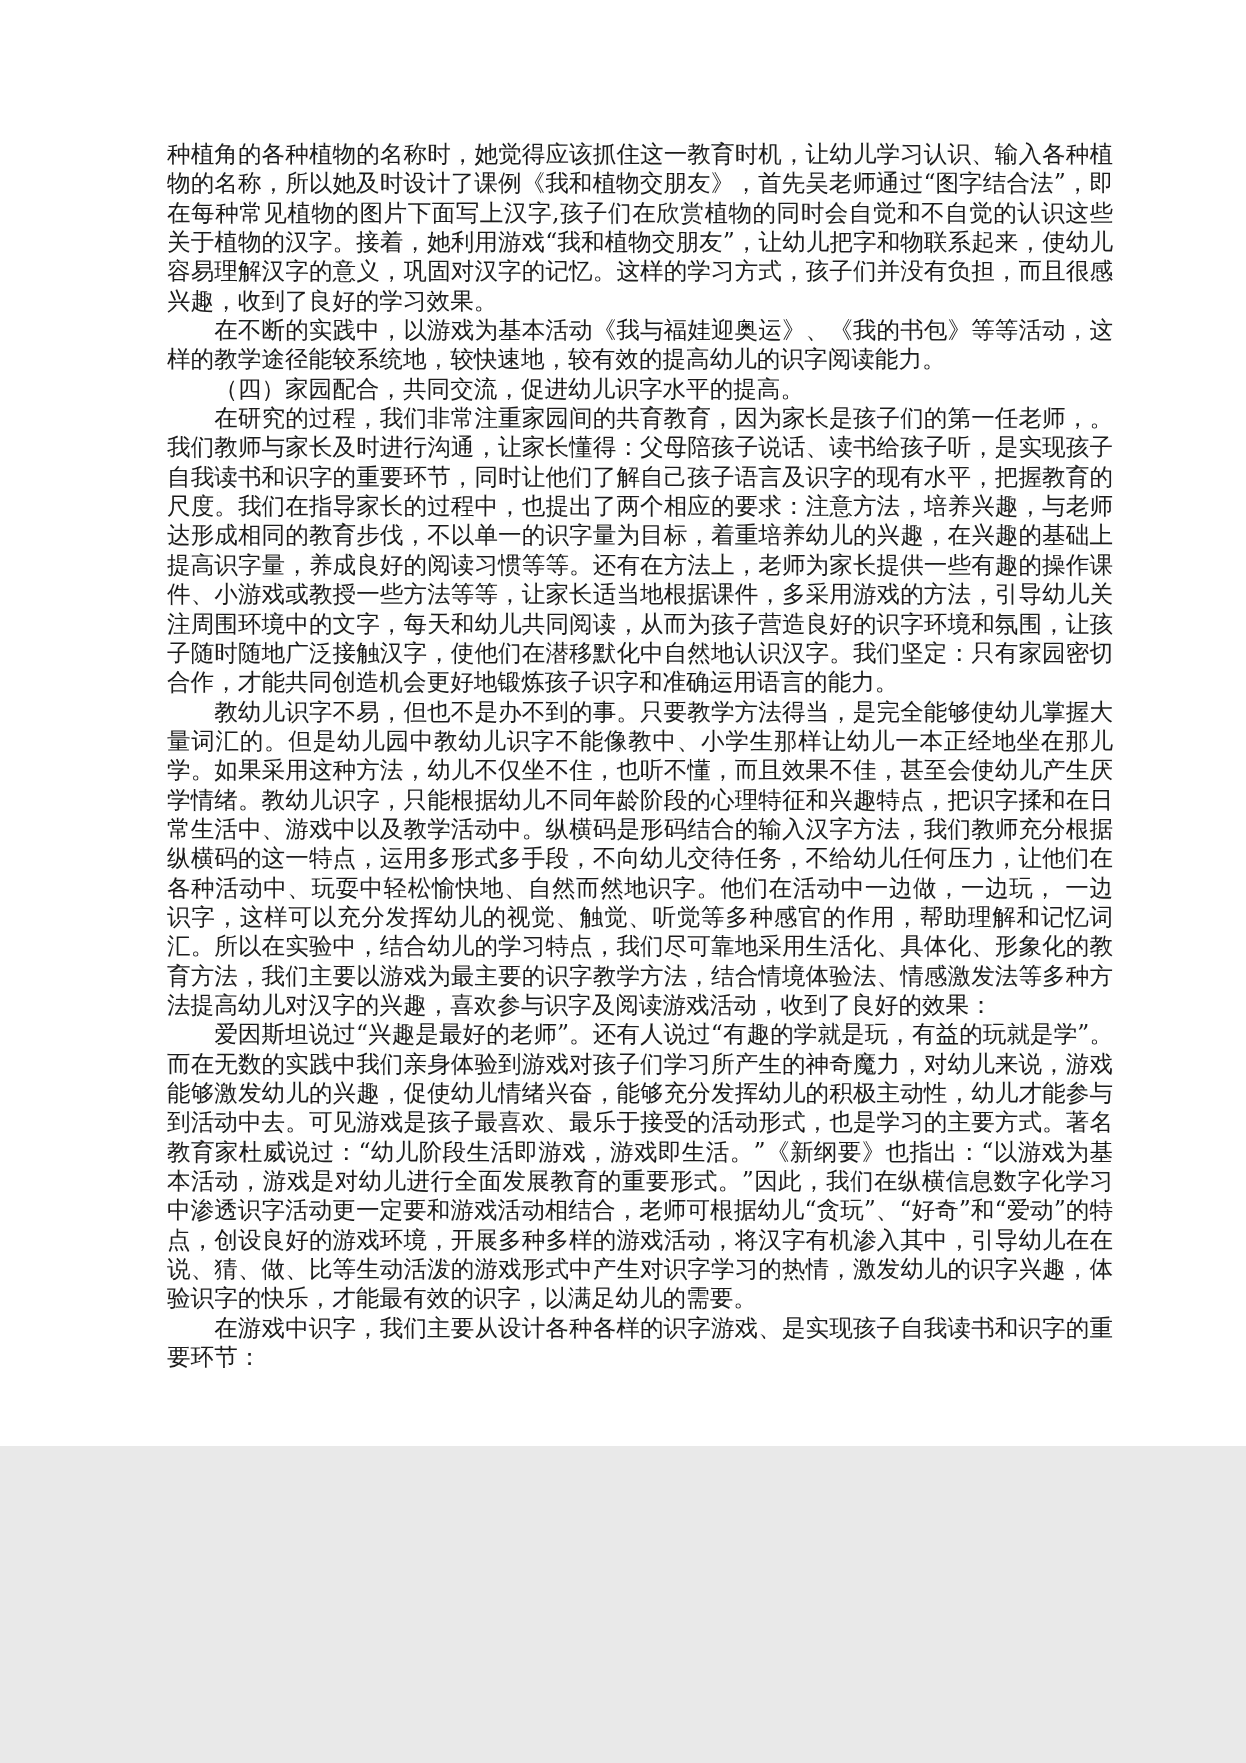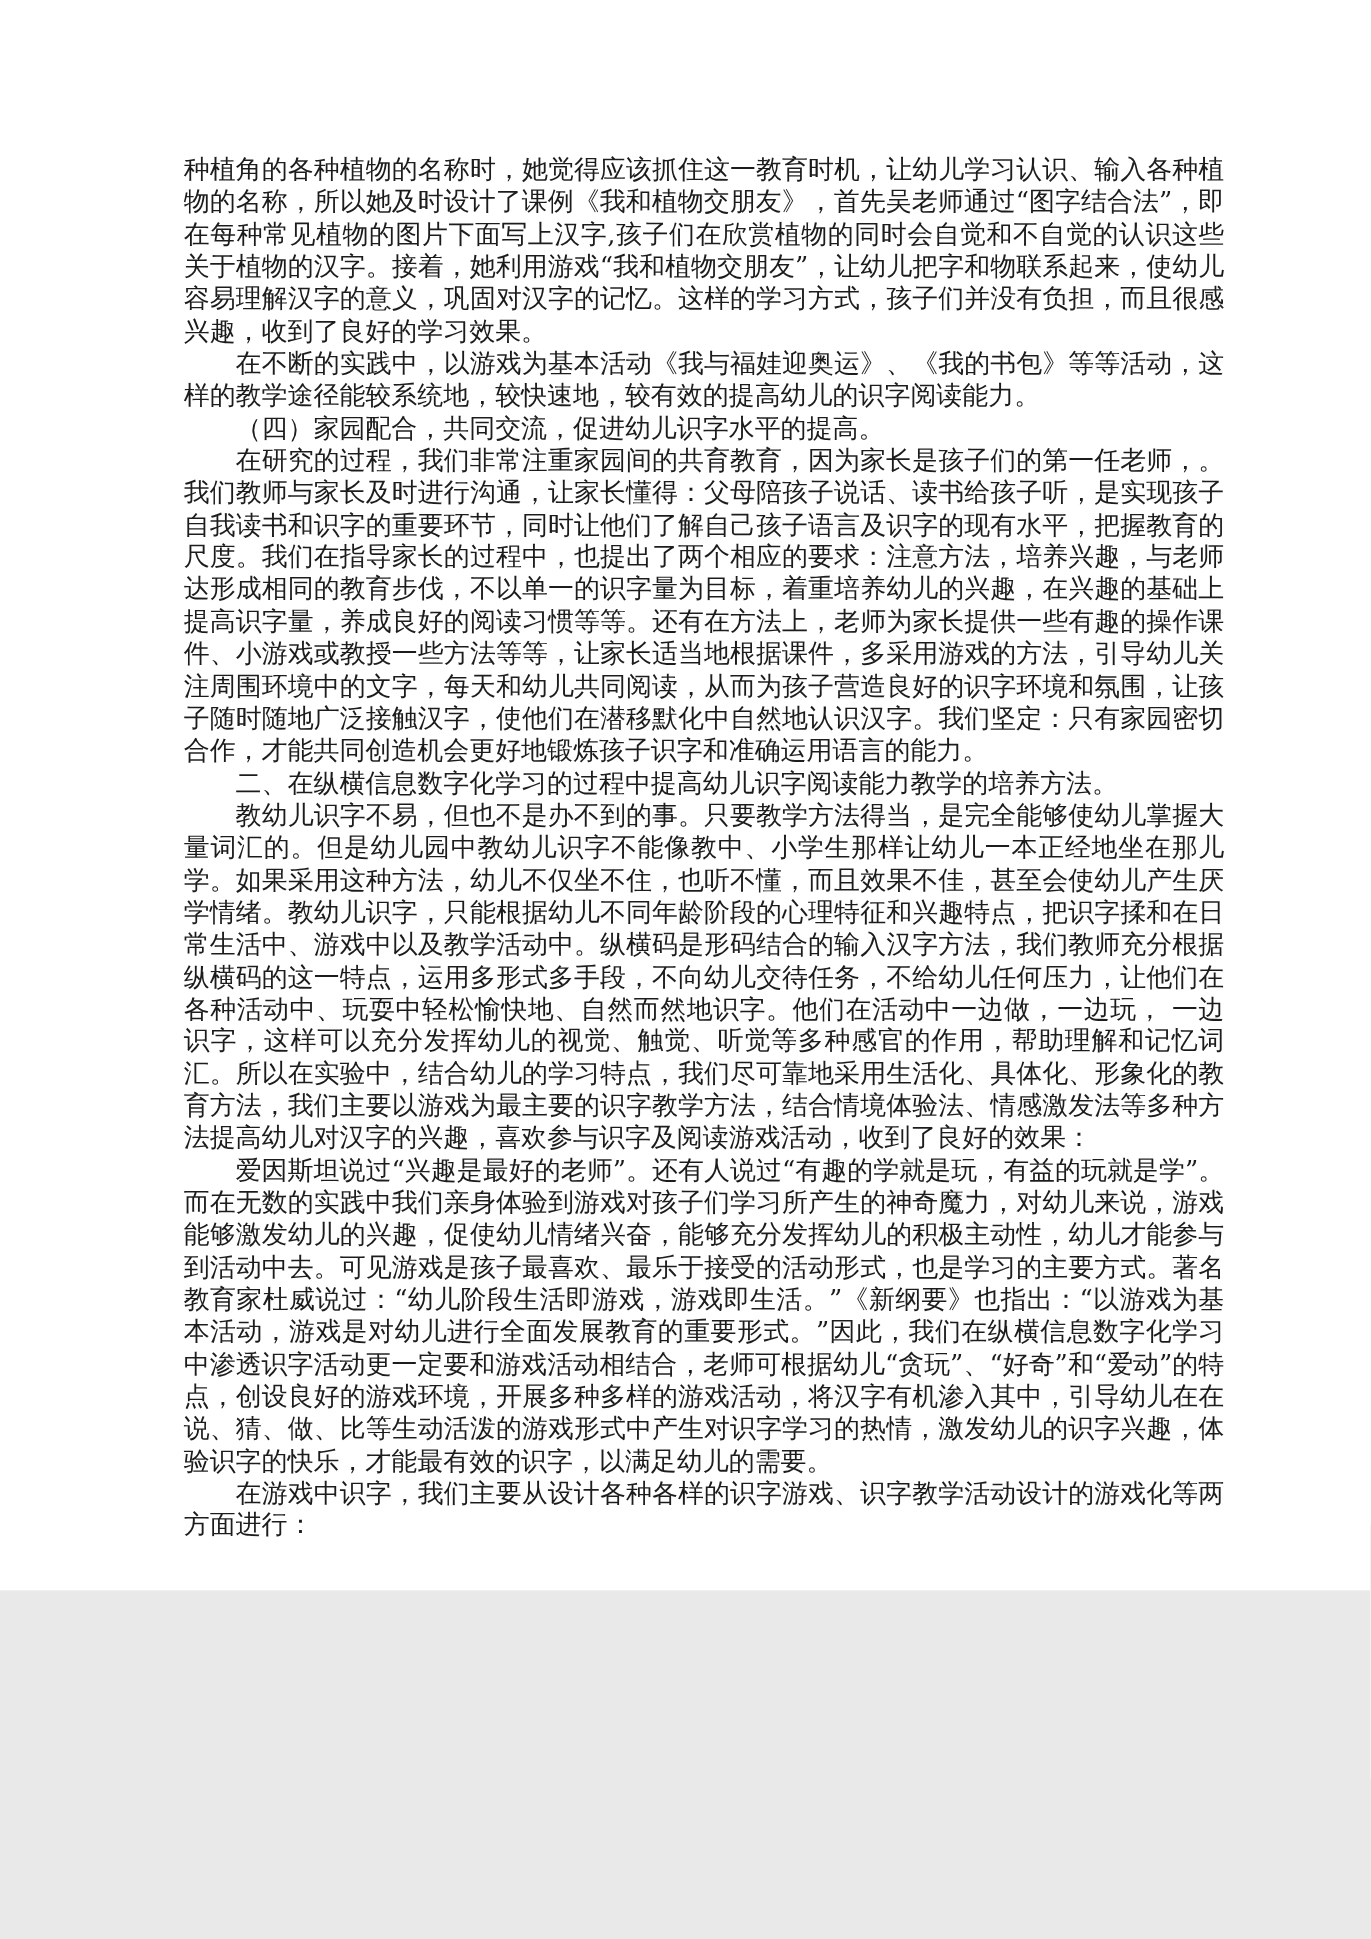--- a/index.html
+++ b/index.html
@@ -47,19 +47,18 @@
 </style>
 </head>
 <body>
 
 <div class="page">
   <div class="text-block">
     <p class="para no-indent">种植角的各种植物的名称时，她觉得应该抓住这一教育时机，让幼儿学习认识、输入各种植物的名称，所以她及时设计了课例《我和植物交朋友》，首先吴老师通过“图字结合法”，即在每种常见植物的图片下面写上汉字,孩子们在欣赏植物的同时会自觉和不自觉的认识这些关于植物的汉字。接着，她利用游戏“我和植物交朋友”，让幼儿把字和物联系起来，使幼儿容易理解汉字的意义，巩固对汉字的记忆。这样的学习方式，孩子们并没有负担，而且很感兴趣，收到了良好的学习效果。</p>
     <p class="para">在不断的实践中，以游戏为基本活动《我与福娃迎奥运》、《我的书包》等等活动，这样的教学途径能较系统地，较快速地，较有效的提高幼儿的识字阅读能力。</p>
     <p class="para">（四）家园配合，共同交流，促进幼儿识字水平的提高。</p>
     <p class="para">在研究的过程，我们非常注重家园间的共育教育，因为家长是孩子们的第一任老师，。我们教师与家长及时进行沟通，让家长懂得：父母陪孩子说话、读书给孩子听，是实现孩子自我读书和识字的重要环节，同时让他们了解自己孩子语言及识字的现有水平，把握教育的尺度。我们在指导家长的过程中，也提出了两个相应的要求：注意方法，培养兴趣，与老师达形成相同的教育步伐，不以单一的识字量为目标，着重培养幼儿的兴趣，在兴趣的基础上提高识字量，养成良好的阅读习惯等等。还有在方法上，老师为家长提供一些有趣的操作课件、小游戏或教授一些方法等等，让家长适当地根据课件，多采用游戏的方法，引导幼儿关注周围环境中的文字，每天和幼儿共同阅读，从而为孩子营造良好的识字环境和氛围，让孩子随时随地广泛接触汉字，使他们在潜移默化中自然地认识汉字。我们坚定：只有家园密切合作，才能共同创造机会更好地锻炼孩子识字和准确运用语言的能力。</p>
-    <p class="para">二、在纵横信息数字化学习的过程中提高幼儿识字阅读能力教学的培养方法。</p>
     <p class="para">教幼儿识字不易，但也不是办不到的事。只要教学方法得当，是完全能够使幼儿掌握大量词汇的。但是幼儿园中教幼儿识字不能像教中、小学生那样让幼儿一本正经地坐在那儿学。如果采用这种方法，幼儿不仅坐不住，也听不懂，而且效果不佳，甚至会使幼儿产生厌学情绪。教幼儿识字，只能根据幼儿不同年龄阶段的心理特征和兴趣特点，把识字揉和在日常生活中、游戏中以及教学活动中。纵横码是形码结合的输入汉字方法，我们教师充分根据纵横码的这一特点，运用多形式多手段，不向幼儿交待任务，不给幼儿任何压力，让他们在各种活动中、玩耍中轻松愉快地、自然而然地识字。他们在活动中一边做，一边玩， 一边识字，这样可以充分发挥幼儿的视觉、触觉、听觉等多种感官的作用，帮助理解和记忆词汇。所以在实验中，结合幼儿的学习特点，我们尽可靠地采用生活化、具体化、形象化的教育方法，我们主要以游戏为最主要的识字教学方法，结合情境体验法、情感激发法等多种方法提高幼儿对汉字的兴趣，喜欢参与识字及阅读游戏活动，收到了良好的效果：</p>
     <p class="para">爱因斯坦说过“兴趣是最好的老师”。还有人说过“有趣的学就是玩，有益的玩就是学”。而在无数的实践中我们亲身体验到游戏对孩子们学习所产生的神奇魔力，对幼儿来说，游戏能够激发幼儿的兴趣，促使幼儿情绪兴奋，能够充分发挥幼儿的积极主动性，幼儿才能参与到活动中去。可见游戏是孩子最喜欢、最乐于接受的活动形式，也是学习的主要方式。著名教育家杜威说过：“幼儿阶段生活即游戏，游戏即生活。”《新纲要》也指出：“以游戏为基本活动，游戏是对幼儿进行全面发展教育的重要形式。”因此，我们在纵横信息数字化学习中渗透识字活动更一定要和游戏活动相结合，老师可根据幼儿“贪玩”、“好奇”和“爱动”的特点，创设良好的游戏环境，开展多种多样的游戏活动，将汉字有机渗入其中，引导幼儿在在说、猜、做、比等生动活泼的游戏形式中产生对识字学习的热情，激发幼儿的识字兴趣，体验识字的快乐，才能最有效的识字，以满足幼儿的需要。</p>
-    <p class="para">在游戏中识字，我们主要从设计各种各样的识字游戏、识字教学活动设计的游戏化等两方面进行：</p>
+    <p class="para">在游戏中识字，我们主要从设计各种各样的识字游戏、是实现孩子自我读书和识字的重要环节：</p>
   </div>
   <div class="page-number">232</div>
 </div>
 
 </body></html>

